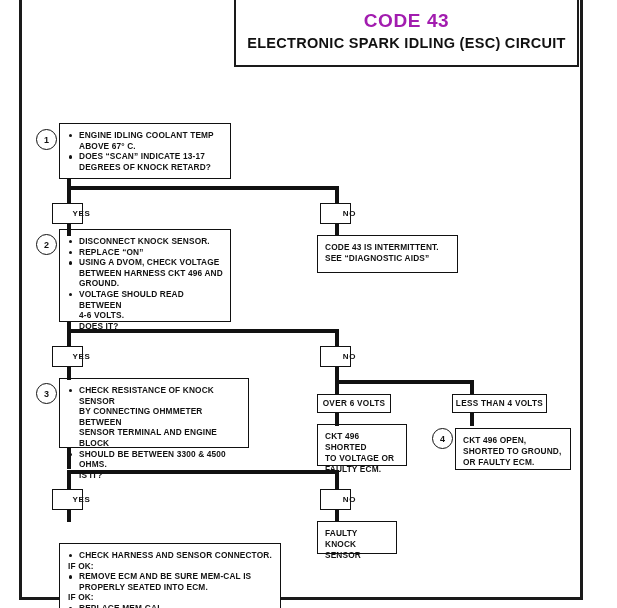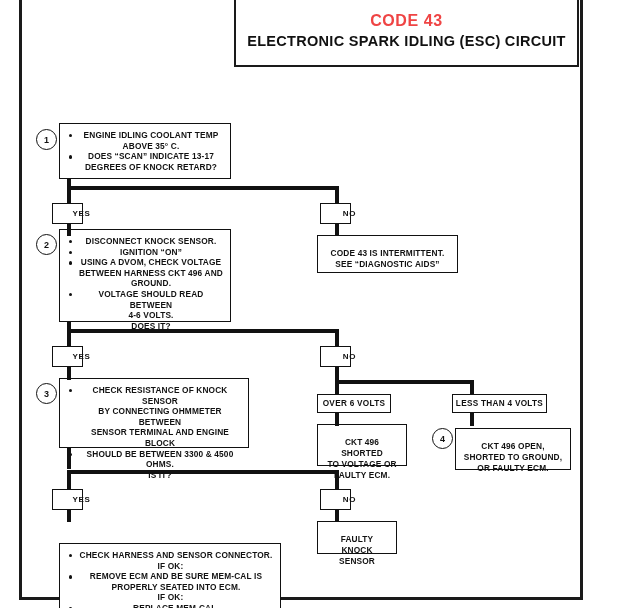--- a/index.html
+++ b/index.html
@@ -33,52 +33,51 @@
     border:2px solid #1a1a1a;
     border-top:none;
     box-sizing:border-box;
     background:#fff;
     display:flex;
     flex-direction:column;
     align-items:center;
     justify-content:center;
   }
   #title-code{
-    font-size:16px;
+    font-size:19px;
     font-weight:bold;
     letter-spacing:.6px;
-    color:#ef4444;
+    color:#a21caf;
     margin-bottom:3px;
   }
   #title-sub{
     font-size:14.5px;
     font-weight:bold;
     letter-spacing:.3px;
     color:#111;
     white-space:nowrap;
   }
 
   
   .box{
     position:absolute;
     box-sizing:border-box;
     border:1.5px solid #111;
     background:#fff;
     color:#111;
-    text-align:center;
   }
   .stepbox{
     padding:6px 7px 6px 8px;
     font-size:8.3px;
     line-height:10.6px;
     font-weight:bold;
     letter-spacing:.15px;
   }
   .plainbox{
-    padding:12px 7px;
+    padding:6px 7px;
     font-size:8.3px;
     line-height:11px;
     font-weight:bold;
     letter-spacing:.15px;
   }
   .label-box{
     position:absolute;
     box-sizing:border-box;
     border:1.5px solid #111;
     background:#fff;
@@ -191,41 +190,41 @@
   <div class="hline" style="left:67px; top:470px; width:272px;"></div>
   <div class="vline" style="left:67px; top:470px; height:22px;"></div>
   <div class="vline" style="left:335px; top:470px; height:22px;"></div>
   <div class="vline" style="left:67px; top:510px; height:12px;"></div>
   <div class="vline" style="left:335px; top:510px; height:12px;"></div>
 
   <div class="step-circle" style="left:36px; top:129px;">1</div>
   <div class="box stepbox" style="left:59px; top:123px; width:172px; height:56px;">
     <ul class="blist">
       <li class="bullet">ENGINE IDLING COOLANT TEMP</li>
-      <li class="nobullet">ABOVE 35° C.</li>
+      <li class="nobullet">ABOVE 67° C.</li>
       <li class="bullet">DOES “SCAN” INDICATE 13-17</li>
       <li class="nobullet">DEGREES OF KNOCK RETARD?</li>
     </ul>
   </div>
 
   <div class="label-box" style="left:52px; top:203px; width:31px; height:21px;">YES</div>
   <div class="label-box" style="left:320px; top:203px; width:31px; height:21px;">NO</div>
 
   <div class="box plainbox" style="left:317px; top:235px; width:141px; height:38px;">
     <ul class="blist">
       <li class="flush">CODE 43 IS INTERMITTENT.</li>
       <li class="flush">SEE “DIAGNOSTIC AIDS”</li>
     </ul>
   </div>
 
   <div class="step-circle" style="left:36px; top:234px;">2</div>
   <div class="box stepbox" style="left:59px; top:229px; width:172px; height:93px;">
     <ul class="blist">
       <li class="bullet">DISCONNECT KNOCK SENSOR.</li>
-      <li class="bullet">IGNITION “ON”</li>
+      <li class="bullet">REPLACE “ON”</li>
       <li class="bullet">USING A DVOM, CHECK VOLTAGE</li>
       <li class="nobullet">BETWEEN HARNESS CKT 496 AND</li>
       <li class="nobullet">GROUND.</li>
       <li class="bullet">VOLTAGE SHOULD READ BETWEEN</li>
       <li class="nobullet">4-6 VOLTS.</li>
       <li class="nobullet">DOES IT?</li>
     </ul>
   </div>
 
   <div class="label-box" style="left:52px; top:346px; width:31px; height:21px;">YES</div>

